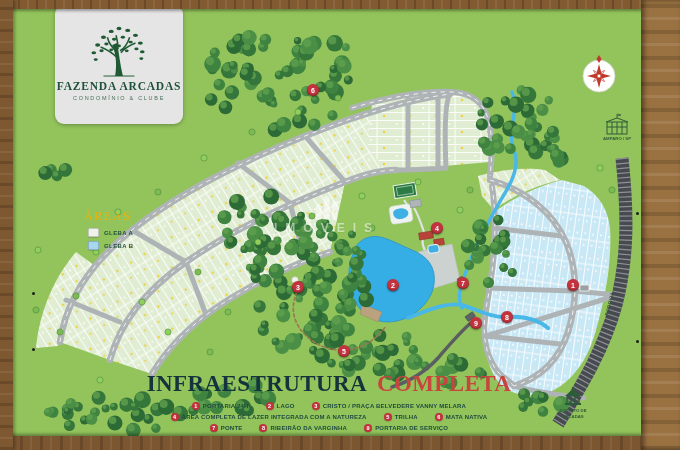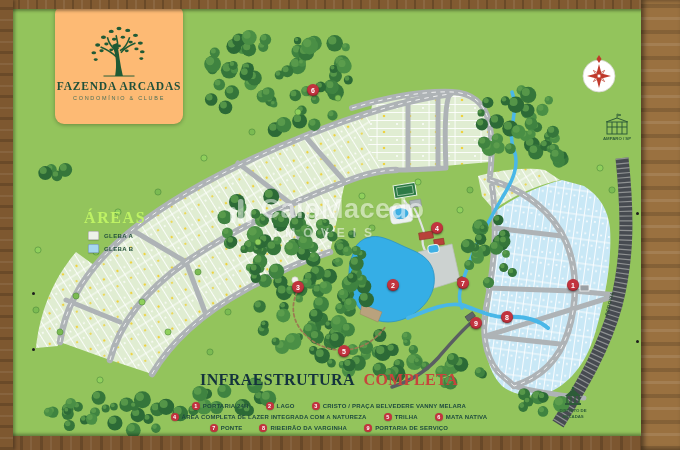--- a/index.html
+++ b/index.html
@@ -16,42 +16,42 @@
   .frame-left{left:0;top:0;width:13px;height:450px;
     background:#7e5830 repeating-linear-gradient(0deg,rgba(0,0,0,.16) 0 3px,transparent 3px 11px,rgba(255,255,255,.07) 11px 13px,transparent 13px 22px);
     box-shadow:2px 0 3px rgba(0,0,0,.3)}
   .frame-right{left:641px;top:0;width:39px;height:450px;
     background:#9a7140 repeating-linear-gradient(0deg,rgba(0,0,0,.14) 0 4px,transparent 4px 14px,rgba(255,255,255,.10) 14px 17px,transparent 17px 26px);
     box-shadow:inset 3px 0 5px rgba(0,0,0,.45)}
   
   #map{position:absolute;left:0;top:0;z-index:1}
   .screw{position:absolute;width:3px;height:3px;border-radius:50%;background:#1d1d1d;z-index:6}
   
-  .logo-card{position:absolute;left:55px;top:5px;width:128px;height:119px;background:#fdba74;
+  .logo-card{position:absolute;left:55px;top:5px;width:128px;height:119px;background:#e5e5e5;
     border-radius:9px;box-shadow:0 1px 4px rgba(0,0,0,.3);display:flex;flex-direction:column;
     align-items:center;z-index:10}
   .logo-title{font-family:"Liberation Serif",serif;font-size:11.5px;font-weight:700;color:#20513a;
     letter-spacing:.8px;margin-top:3px;white-space:nowrap}
   .logo-sub{font-size:5.5px;color:#49705a;letter-spacing:1.7px;margin-top:3px;white-space:nowrap}
   
   .areas{position:absolute;left:84px;top:209px;z-index:10}
-  .areas-title{font-family:"Liberation Serif",serif;font-size:16px;font-weight:700;color:#bef264;letter-spacing:1.6px}
+  .areas-title{font-family:"Liberation Serif",serif;font-size:12px;font-weight:400;color:#eab308;letter-spacing:1.6px}
   .area-item{display:flex;align-items:center;gap:5px;margin:4px 0 0 4px}
   .swatch{width:9px;height:7px;border-radius:1.5px;border:.5px solid rgba(0,0,0,.18);box-shadow:0 .5px 1px rgba(0,0,0,.15)}
   .swA{background:#eef2ea}.swB{background:#a6d7ee}
   .area-label{font-size:6px;font-weight:700;color:#23503c;letter-spacing:.4px}
   
   .watermark{position:absolute;left:222px;top:194px;width:210px;z-index:20;opacity:.5;pointer-events:none;
     display:flex;flex-direction:column;align-items:center}
   .wm-row{display:flex;align-items:center;gap:7px}
   .wm-name{font-size:27px;font-weight:700;color:#fff;text-shadow:0 1px 2px rgba(0,0,0,.18);letter-spacing:.5px}
   .wm-line2{font-size:12px;font-weight:700;color:#fff;letter-spacing:8px;margin-top:1px;text-shadow:0 1px 2px rgba(0,0,0,.18)}
   
   .infra{position:absolute;left:0;width:658px;top:371px;text-align:center;z-index:10;
-    font-family:"Liberation Serif",serif;font-weight:700;font-size:16px;letter-spacing:.4px}
+    font-family:"Liberation Serif",serif;font-weight:700;font-size:23px;letter-spacing:.4px}
   .infra .t1{color:#14333d}.infra .t2{color:#c7453c;margin-left:5px}
   .legend{position:absolute;left:0;width:658px;top:402px;z-index:10;display:flex;flex-direction:column;
     gap:3px;align-items:center}
   .lrow{display:flex;gap:17px;align-items:center;justify-content:center}
   .litem{display:flex;align-items:center;gap:3px}
   .lnum{width:8px;height:8px;border-radius:50%;background:#c2333e;color:#fff;font-size:5.5px;font-weight:700;
     display:flex;align-items:center;justify-content:center;flex:0 0 8px;box-shadow:0 .5px 1px rgba(0,0,0,.3)}
   .llab{font-size:6px;font-weight:700;color:#1d4a3e;letter-spacing:.2px;white-space:nowrap}
   
   .marker{position:absolute;width:12px;height:12px;border-radius:50%;background:#c2333e;color:#fff;
@@ -900,21 +900,20 @@
   </div>
 </div>
 
 <div class="watermark">
   <div class="wm-row">
     <svg width="24" height="26" viewBox="0 0 24 26">
       <rect x="1" y="10" width="5.5" height="16" rx="2.5" fill="#fff"></rect>
       <rect x="9" y="2" width="5.5" height="24" rx="2.5" fill="#fff"></rect>
       <rect x="17" y="7" width="5.5" height="19" rx="2.5" fill="#fff"></rect>
     </svg>
-    <span class="wm-name">CaioMacedo</span>
   </div>
   <div class="wm-line2">IMÓVEIS</div>
 </div>
 
 <div class="infra">
   <span class="t1">INFRAESTRUTURA</span>
   <span class="t2">COMPLETA</span>
 </div>
 
 <div class="legend">

